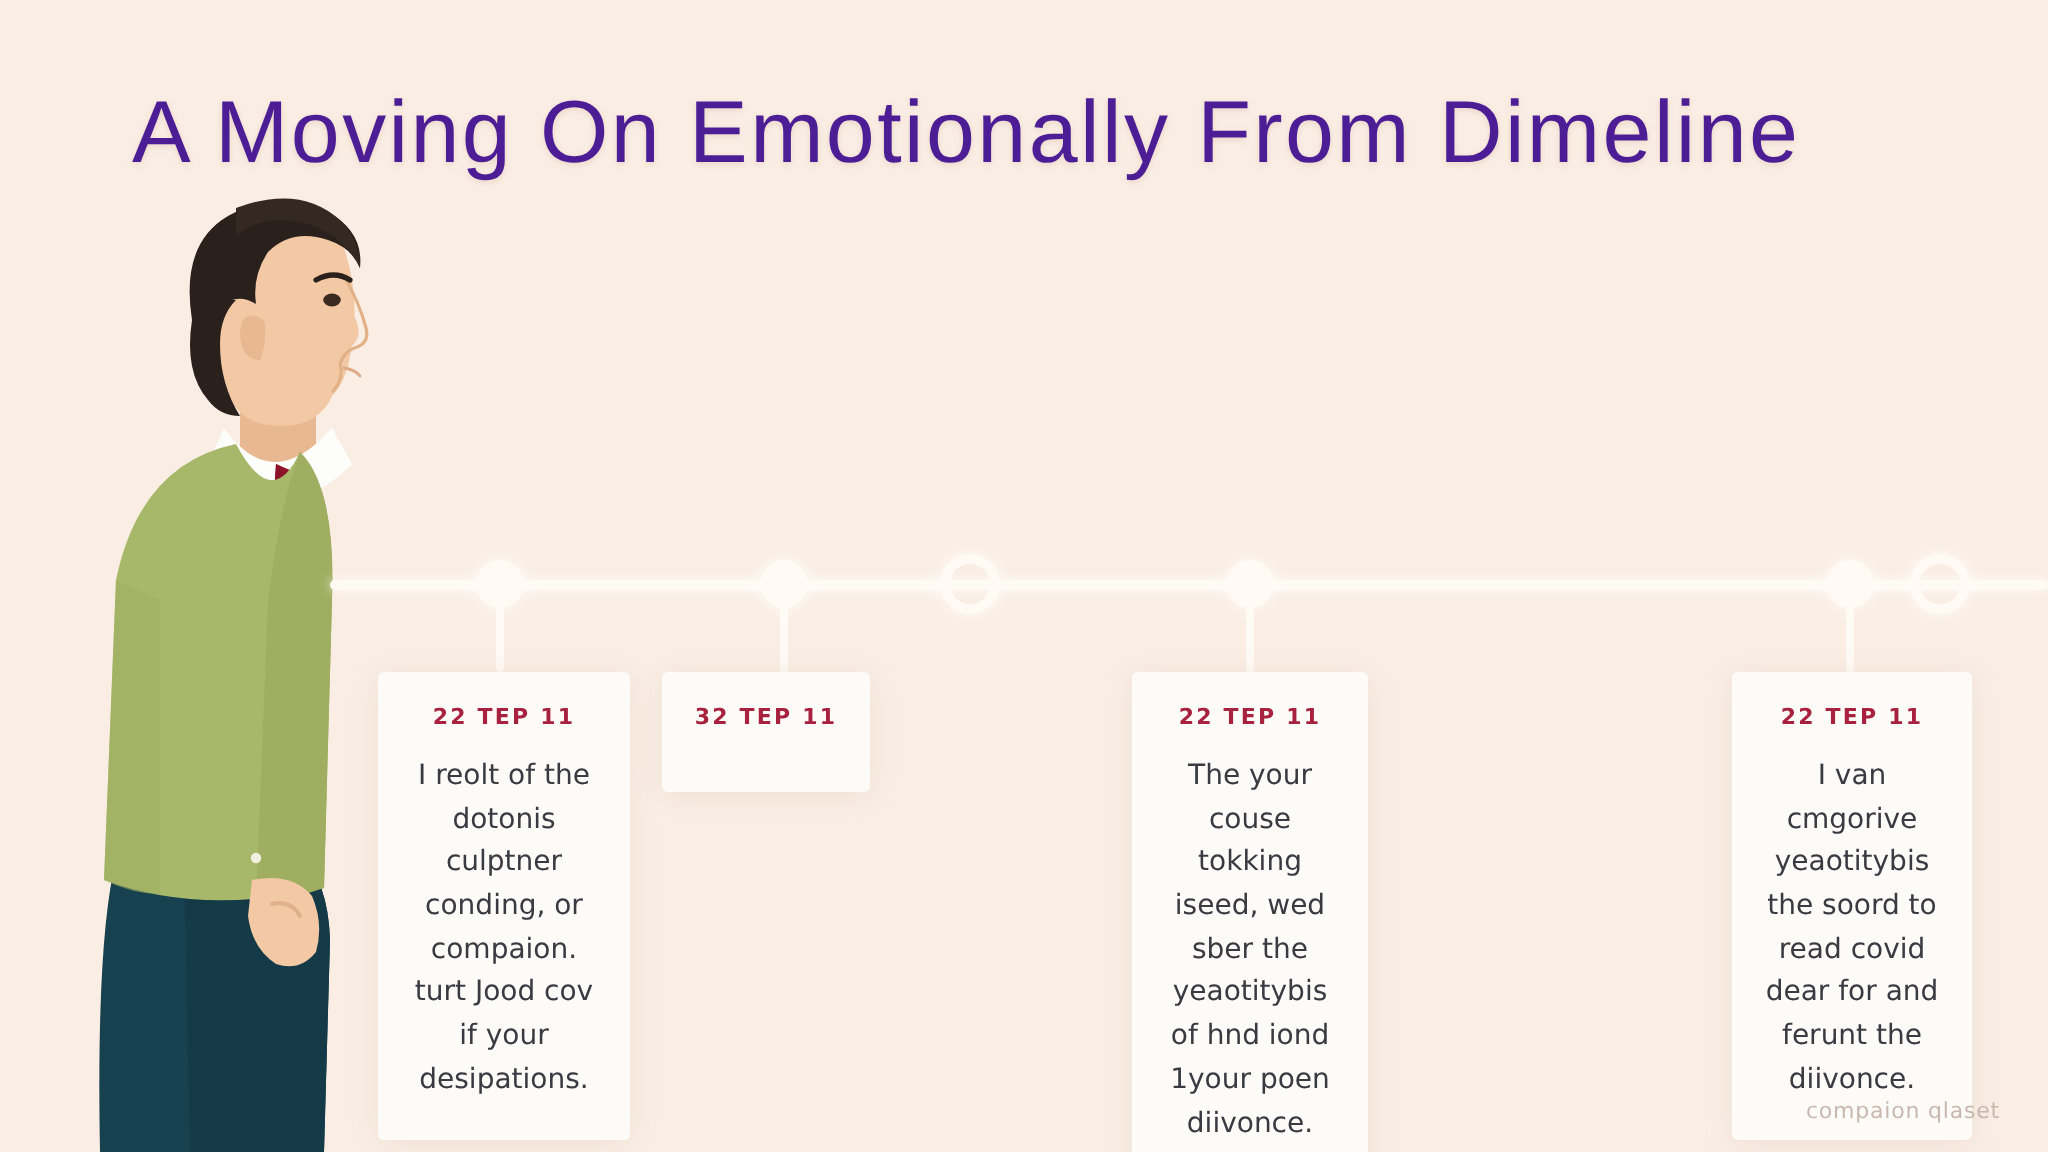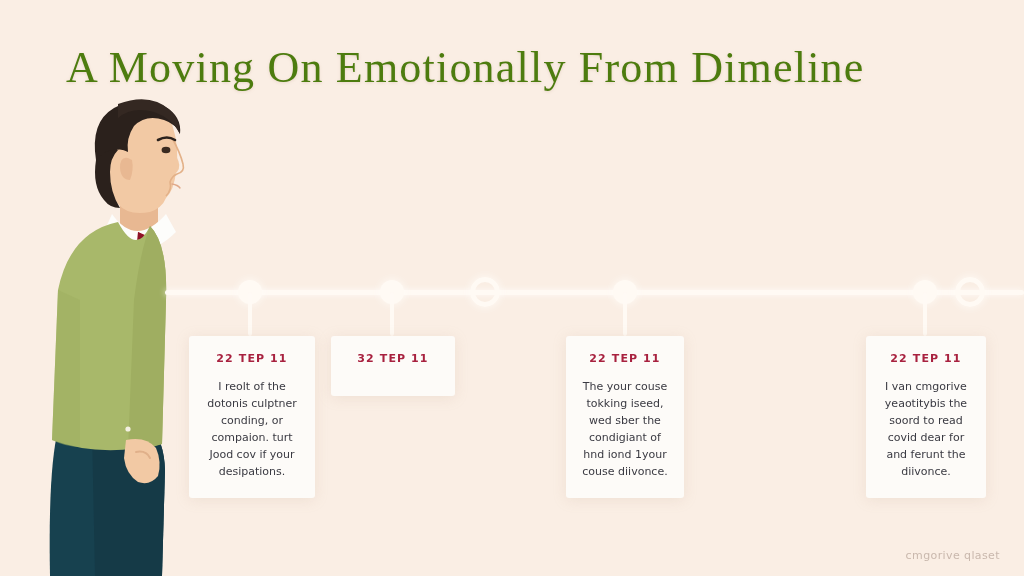--- a/index.html
+++ b/index.html
@@ -9,25 +9,25 @@
     font-family:"DejaVu Sans", sans-serif;
     position:relative;
   }
   #stage { position:absolute; inset:0; width:1024px; height:576px; overflow:hidden; }
 
   
   .title {
     position:absolute;
     left:66px; top:42px;
     width:920px;
-    font-family:Liberation Serif, serif;
+    font-family:Liberation Sans, sans-serif;
     font-size:44px;
     font-weight:300;
     letter-spacing:1.2px;
-    color:#4d7c0f;
+    color:#4c1d95;
     white-space:nowrap;
     text-shadow:0 1px 3px rgba(200,170,150,0.35);
   }
 
   
   .person { position:absolute; left:0; top:0; width:1024px; height:576px; pointer-events:none; }
 
   
   .tl-line {
     position:absolute;
@@ -68,21 +68,21 @@
     text-align:center;
   }
   .card .step {
     font-size:11px;
     font-weight:bold;
     letter-spacing:1.1px;
     color:#a8213f;
     margin-bottom:13px;
   }
   .card .body {
-    font-size:11px;
+    font-size:14px;
     line-height:1.55;
     color:#3a3a42;
   }
 
   
   .watermark {
     position:absolute;
     right:24px; bottom:14px;
     font-size:11px;
     color:#c9b8ad;
@@ -156,29 +156,29 @@
   <div class="stem" style="left:248px"></div>
   <div class="stem" style="left:390px"></div>
   <div class="stem" style="left:623px"></div>
   <div class="stem" style="left:923px"></div>
 
   <div class="card" style="left:189px;width:126px">
     <div class="step">22 TEP 11</div>
     <div class="body">I reolt of the dotonis culptner conding, or compaion. turt Jood cov if your desipations.</div>
   </div>
 
-  <div class="card" style="left:331px;width:124px">
+  <div class="card" style="left:331px;width:104px">
     <div class="step">32 TEP 11</div>
   </div>
 
   <div class="card" style="left:566px;width:118px">
     <div class="step">22 TEP 11</div>
-    <div class="body">The your couse tokking iseed, wed sber the condigiant of hnd iond 1your couse diivonce.</div>
+    <div class="body">The your couse tokking iseed, wed sber the yeaotitybis of hnd iond 1your poen diivonce.</div>
   </div>
 
   <div class="card" style="left:866px;width:120px">
     <div class="step">22 TEP 11</div>
     <div class="body">I van cmgorive yeaotitybis the soord to read covid dear for and ferunt the diivonce.</div>
   </div>
 
-  <div class="watermark">cmgorive qlaset</div>
+  <div class="watermark">compaion qlaset</div>
 
 </div>
 
 </body></html>

